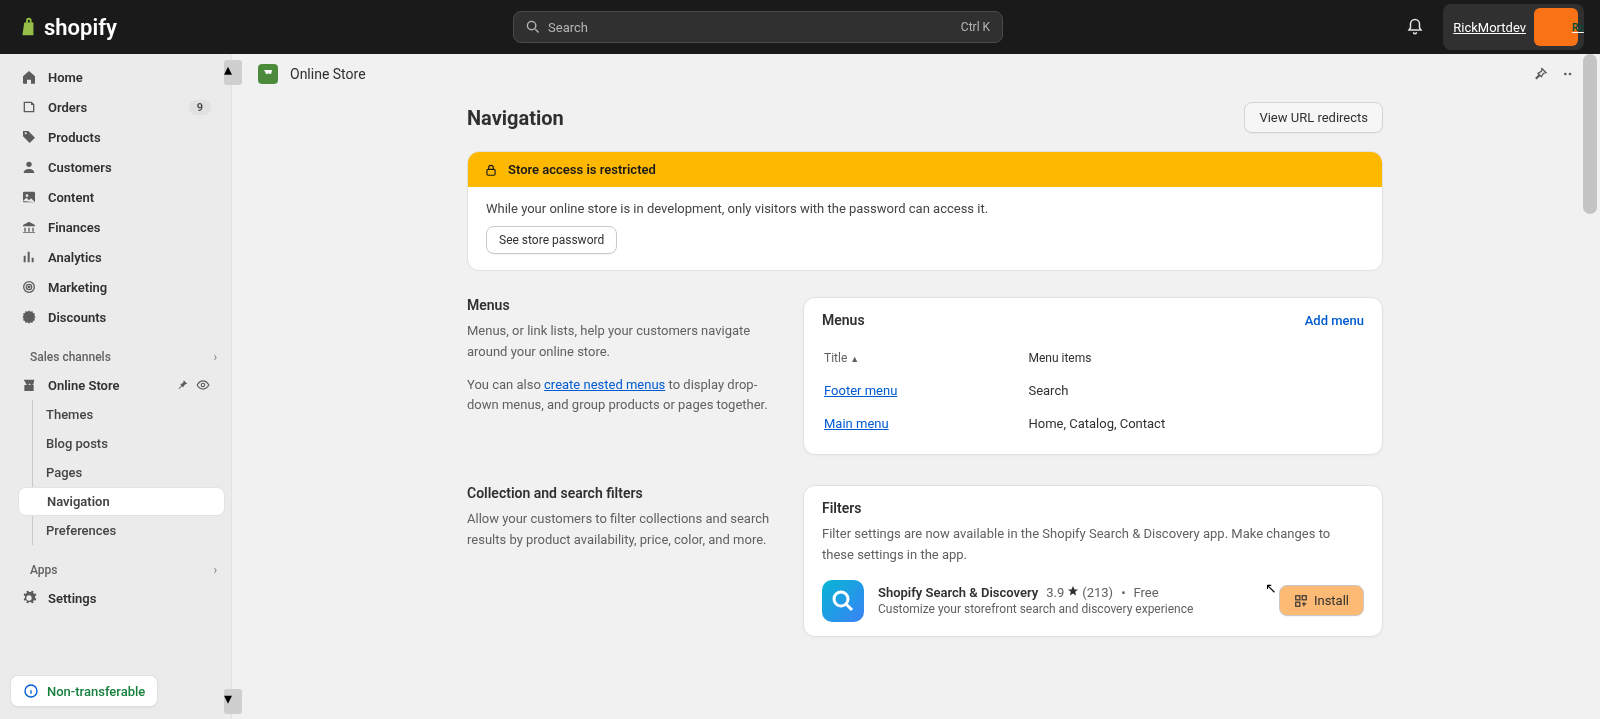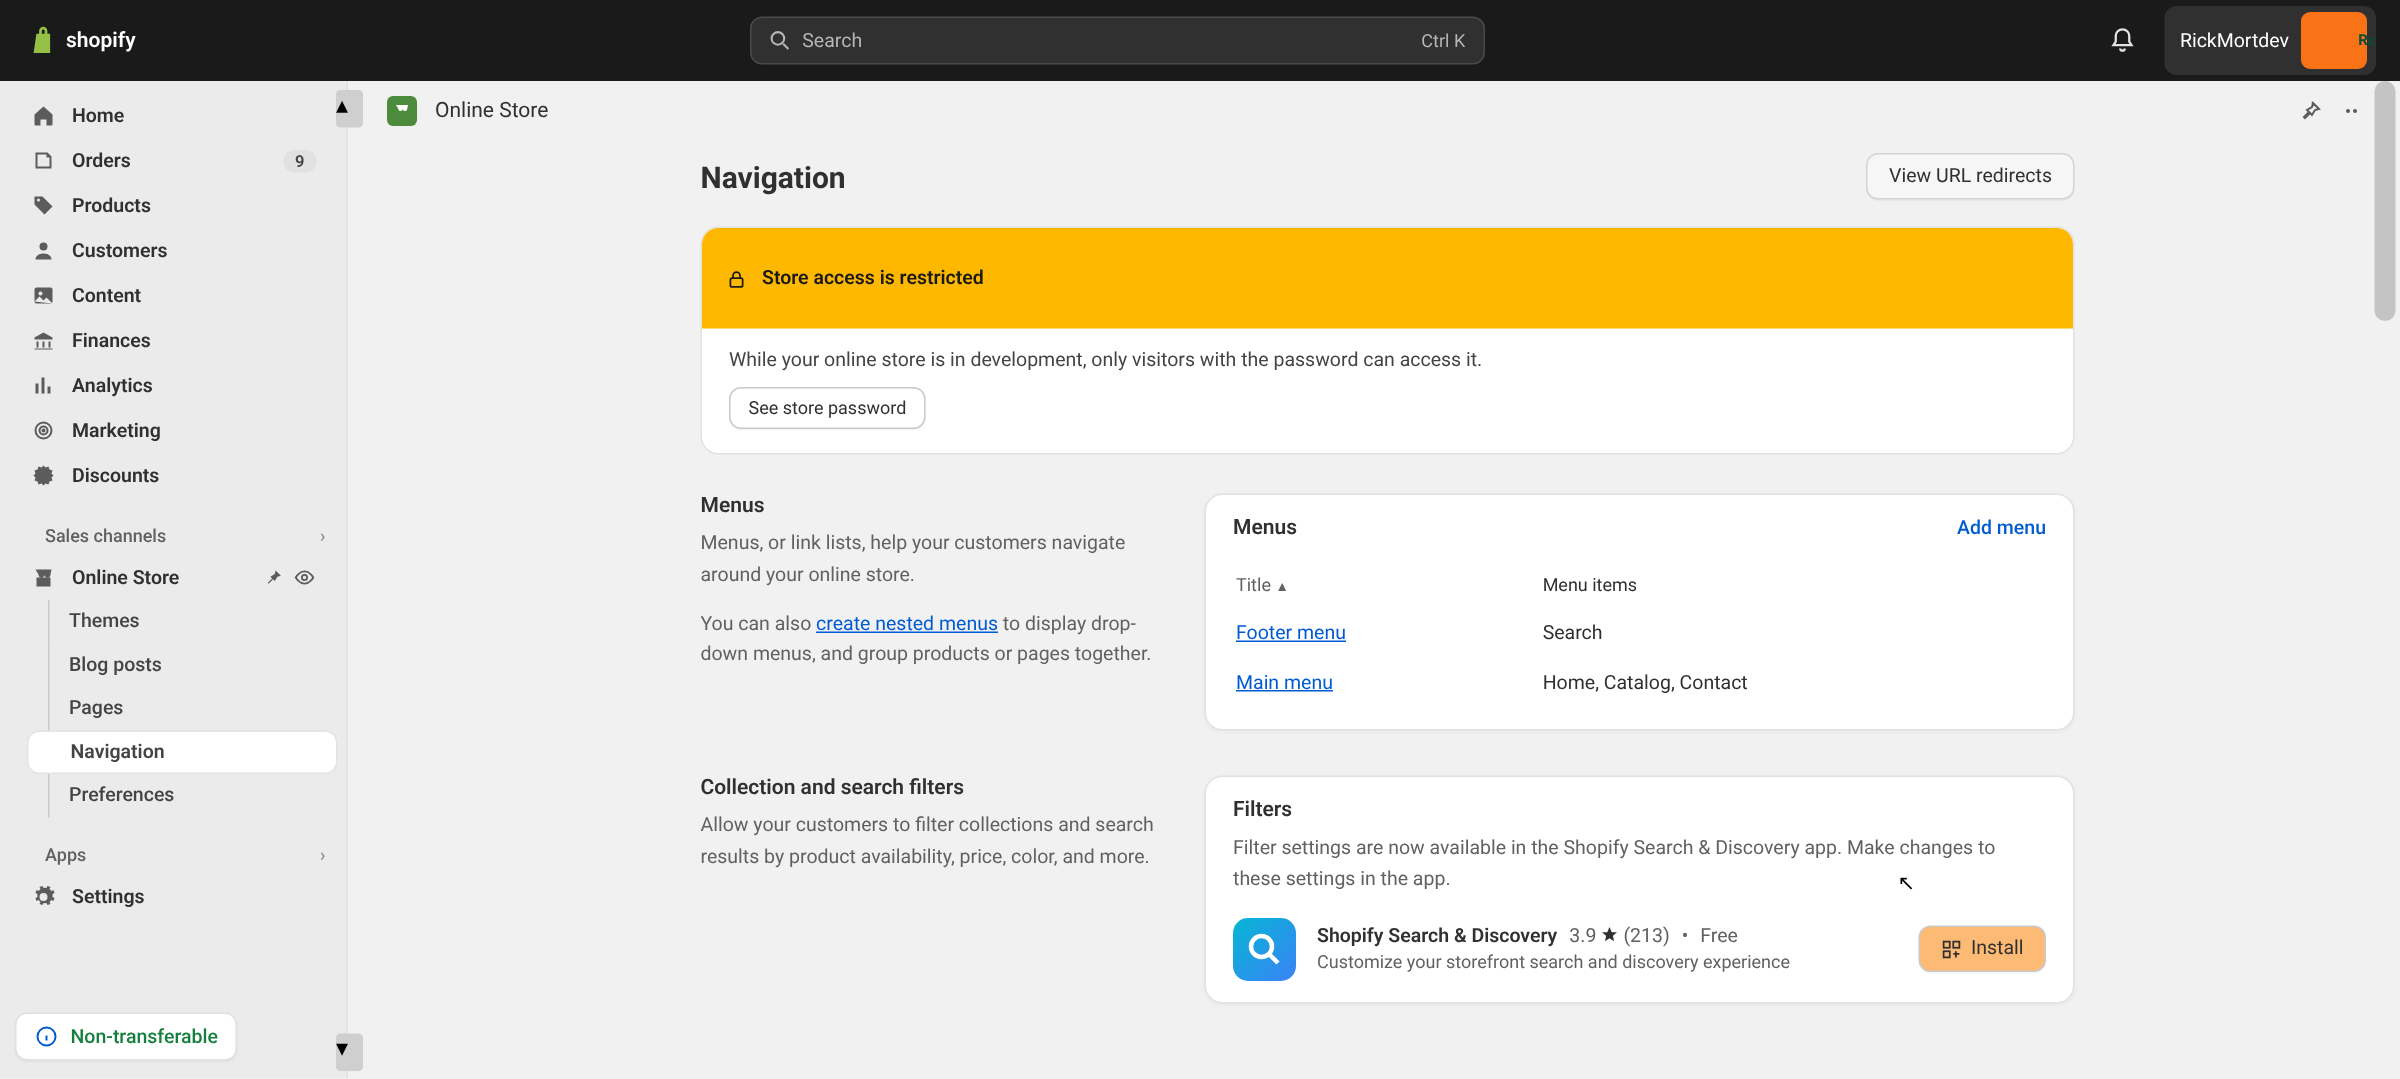--- a/index.html
+++ b/index.html
@@ -1,27 +1,27 @@
 <!DOCTYPE html>
 <html><head>
 <meta charset="utf-8">
 <style>
 * { margin:0; padding:0; box-sizing:border-box; font-family:-apple-system,BlinkMacSystemFont,"Segoe UI",Roboto,sans-serif; }
 body { background:#f1f1f1; width:1600px; height:719px; overflow:hidden; position:relative; }
 
 
 .topbar { height:54px; background:#1a1a1a; display:flex; align-items:center; padding:0 16px; color:#fff; }
-.logo { display:flex; align-items:center; gap:6px; font-weight:600; font-size:14px; }
+.logo { display:flex; align-items:center; gap:6px; font-weight:600; font-size:22px; }
 .search-wrap { flex:1; display:flex; justify-content:center; }
 .search { width:490px; height:32px; background:#303030; border:1px solid #4a4a4a; border-radius:8px; display:flex; align-items:center; padding:0 12px; color:#b5b5b5; font-size:13px; }
 .search-icon-s { width:14px; height:14px; margin-right:8px; }
 .shortcut { margin-left:auto; font-size:12px; color:#b5b5b5; }
 .topbar-right { display:flex; align-items:center; gap:12px; }
 .notif { width:32px; height:32px; display:flex; align-items:center; justify-content:center; border-radius:8px; }
-.user-chip { display:flex; align-items:center; gap:8px; padding:4px 6px 4px 10px; border-radius:8px; background:#303030; font-size:13px; }
+.user-chip { display:flex; align-items:center; gap:8px; padding:4px 6px 4px 10px; border-radius:8px; background:#303030; font-size:13px;text-decoration:underline; }
 .avatar { width:24px; height:38px; border-radius:6px; background:#f97316; color:#064e3b; font-size:10px; font-weight:700; display:flex; align-items:center; justify-content:center;padding-left:44px; }
 
 
 .sidebar { position:absolute; top:54px; left:0; bottom:0; width:232px; background:#ebebeb; border-right:1px solid #e1e1e1; overflow-y:auto; font-size:13px; color:#303030; padding-top:8px; }
 .nav-item { display:flex; align-items:center; gap:10px; padding:6px 14px; height:30px; cursor:pointer; border-radius:8px; margin:0 6px; font-weight:600; }
 .nav-icon { width:18px; height:18px; display:flex; align-items:center; justify-content:center; color:#5c5c5c; flex-shrink:0; }
 .badge { margin-left:auto; background:#e1e1e1; color:#444; font-size:11px; padding:1px 8px; border-radius:10px; font-weight:600; }
 .section-title { display:flex; align-items:flex-start; padding:6px 14px; font-size:12px; color:#616161; font-weight:500; margin-top:12px;margin-left:16px; }
 .section-title .chev { margin-left:auto; color:#8a8a8a; }
 .nav-item.channel { font-weight:600; }
@@ -42,21 +42,21 @@
 .crumb-icon { width:20px; height:20px; border-radius:4px; background:#4b8b3b; display:flex; align-items:center; justify-content:center;}
 .crumb-text { font-size:14px; color:#303030; }
 .crumb-actions { margin-left:auto; display:flex; gap:14px; color:#5c5c5c; }
 
 .page { max-width:960px; margin:0 auto; padding:0 22px 40px; }
 .page-header { display:flex; align-items:center; margin:8px 0 18px; }
 .page-title { font-size:20px; font-weight:700; color:#303030; }
 .btn-sec { margin-left:auto; background:#fff; border:1px solid #d4d4d4; border-radius:8px; padding:7px 14px; font-size:13px; color:#303030; box-shadow:0 1px 0 rgba(0,0,0,.04); cursor:pointer; background:#f6f6f6; }
 
 .banner { border:1px solid #e1e1e1; border-radius:12px; overflow:hidden; background:#fff; margin-bottom:26px; }
-.banner-head { background:#ffb800; padding:26px 16px; display:flex; align-items:center; gap:10px; font-size:13px; color:#1a1a1a; font-weight:600; }
+.banner-head { background:#ffb800; padding:10px 16px; display:flex; align-items:center; gap:10px; font-size:13px; color:#1a1a1a; font-weight:600; }
 .banner-body { padding:14px 18px 16px; font-size:13px; color:#444; }
 .btn-small { margin-top:10px; background:#fff; border:1px solid #c9c9c9; border-radius:8px; padding:6px 12px; font-size:12px; color:#303030; cursor:pointer; box-shadow:0 1px 0 rgba(0,0,0,.04); }
 
 .two-col { display:flex; gap:26px; margin-bottom:30px; }
 .col-left { width:310px; }
 .col-left h3 { font-size:14px; font-weight:600; color:#303030; margin-bottom:8px; }
 .col-left p { font-size:13px; color:#616161; line-height:1.6; margin-bottom:12px; }
 .link { color:#005bd3; text-decoration:underline; cursor:pointer; }
 .card { flex:1; background:#fff; border:1px solid #e1e1e1; border-radius:12px; padding:14px 18px; box-shadow:0 1px 3px rgba(0,0,0,.04); }
 .card-head { display:flex; align-items:center; margin-bottom:14px; }

